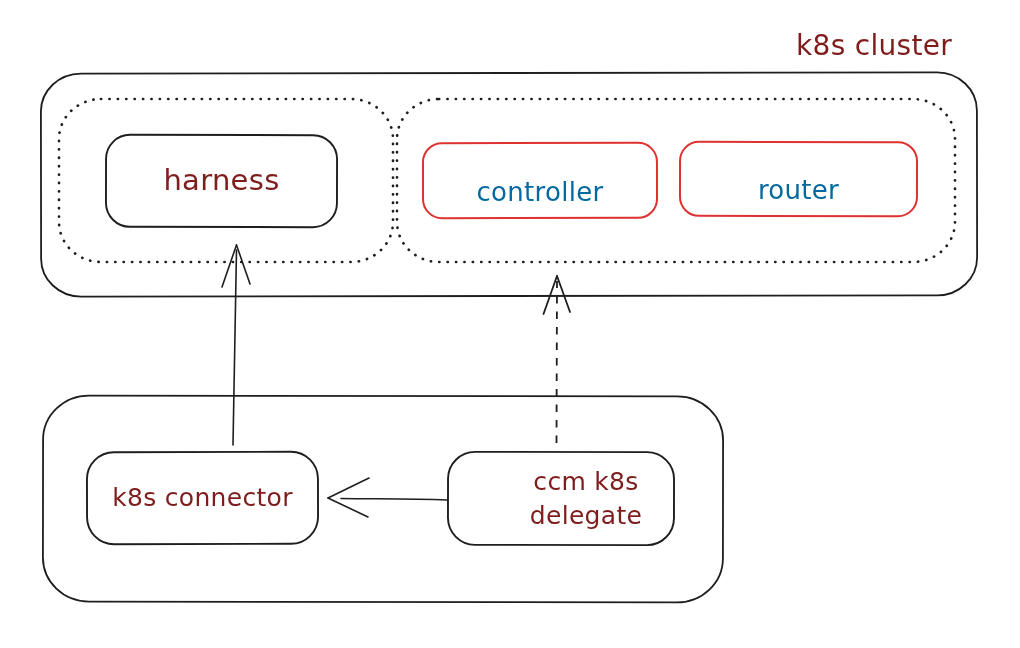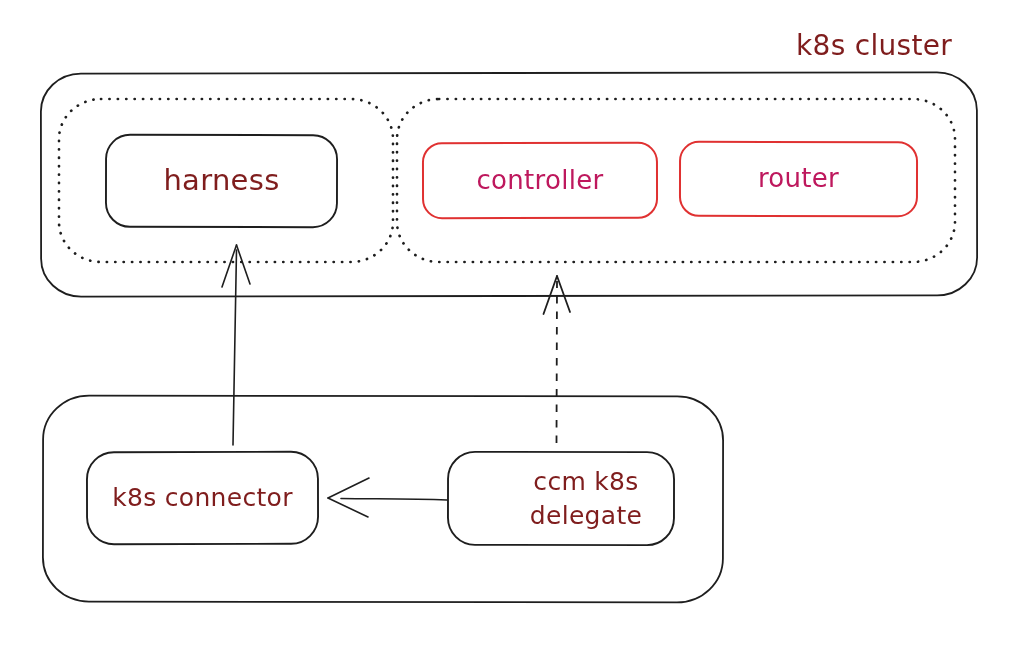--- a/index.html
+++ b/index.html
@@ -19,21 +19,21 @@
   .lbl {
     position: absolute;
     display: flex;
     align-items: center;
     justify-content: center;
     color: #7f1d1d;
     letter-spacing: 0.3px;
     white-space: nowrap;
     line-height: 1.35;
   }
-  .lbl.red { color: #be185d; }
+  .lbl.red { color: #0369a1; margin-top: 12px; }
   .lbl.group-title { justify-content: flex-start; }
   .lbl.multiline { flex-direction: column; }
 </style>
 </head>
 <body>
 
 <div class="stage">
 
   <svg class="strokes" viewBox="0 0 1020 648" xmlns="http://www.w3.org/2000/svg" fill="none">
 

